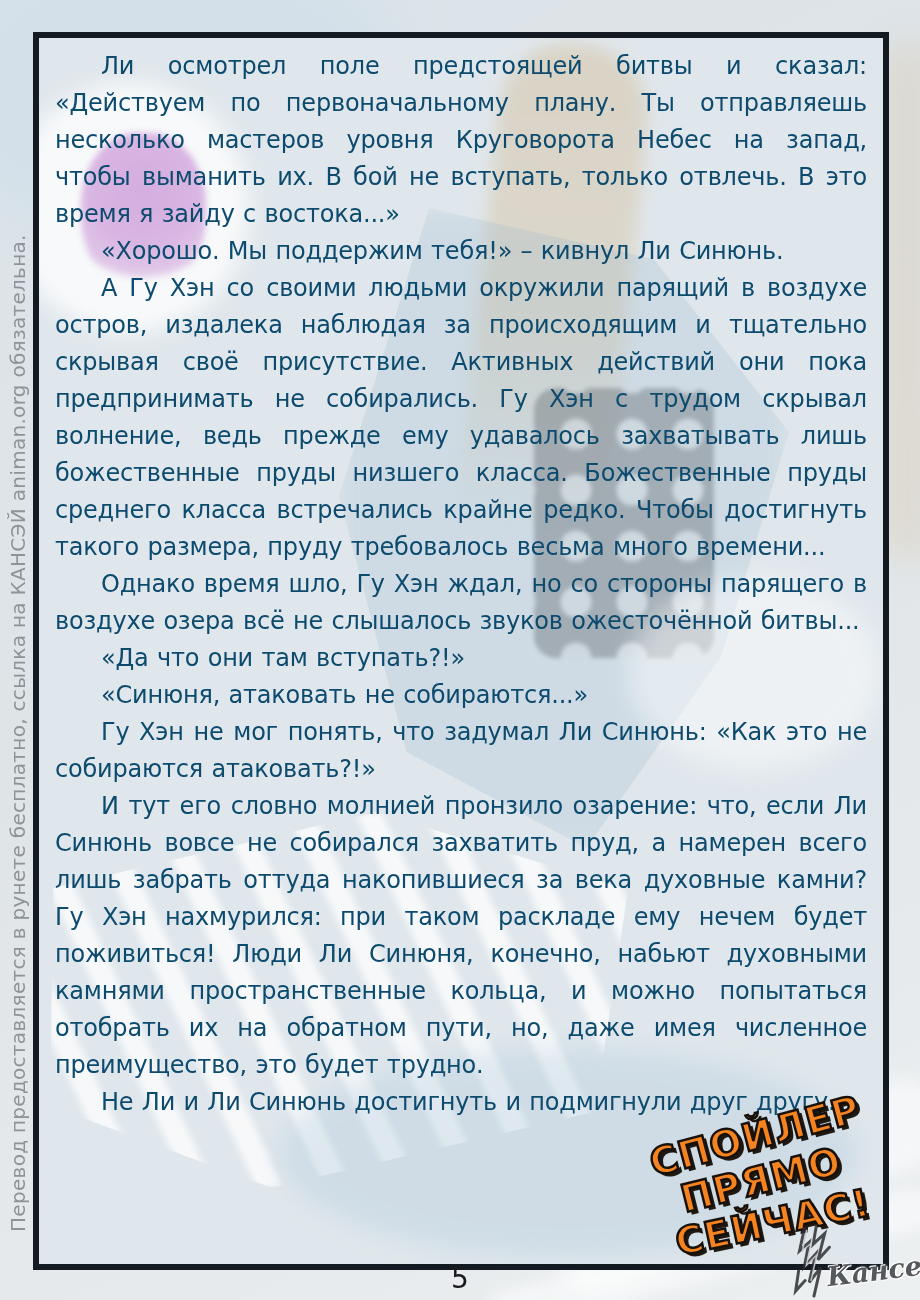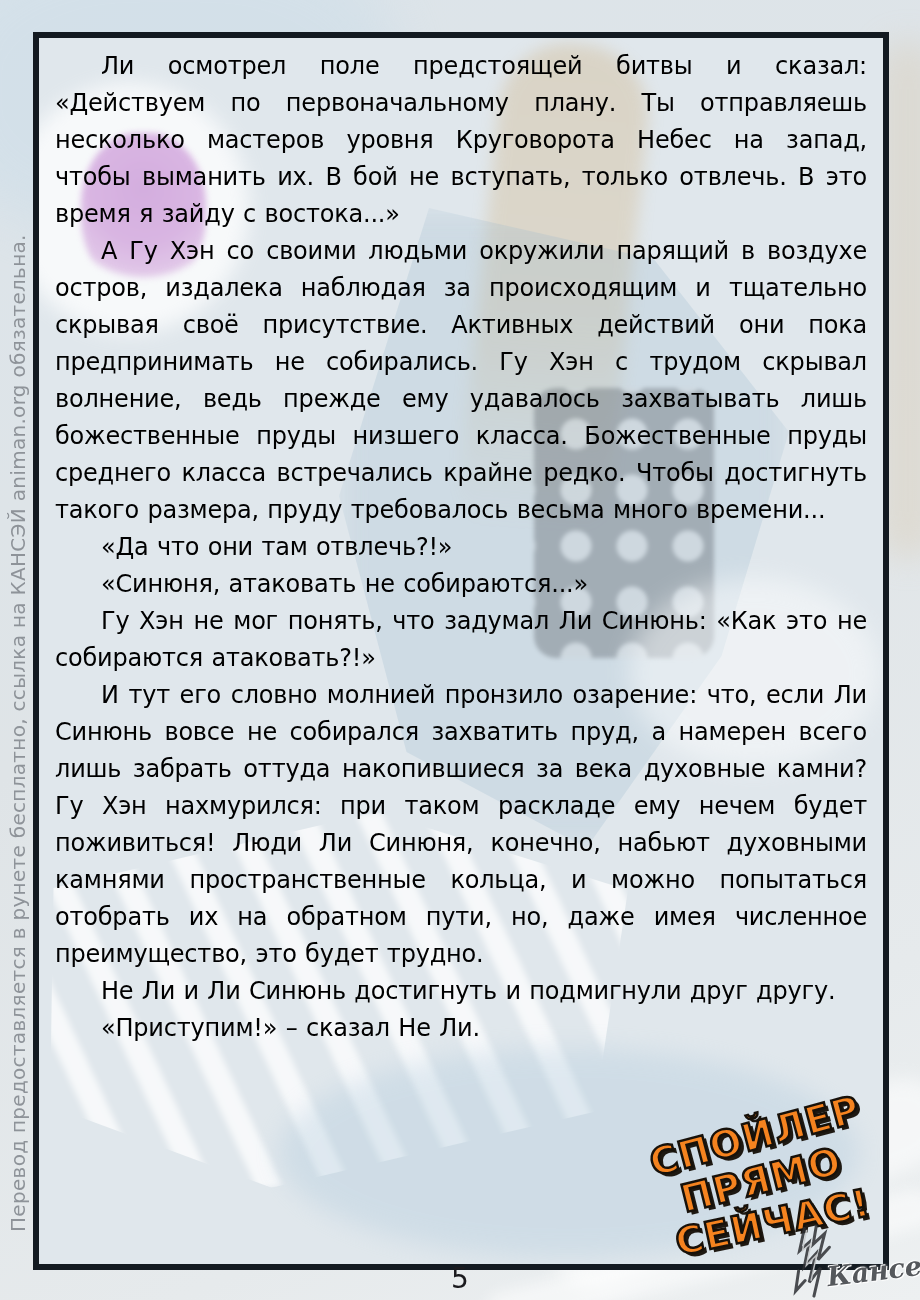--- a/index.html
+++ b/index.html
@@ -46,21 +46,21 @@
   .art-graffiti{position:absolute;left:0px;top:780px;width:600px;height:360px;opacity:.8;
     background:repeating-linear-gradient(72deg,rgba(255,255,255,.9) 0 24px,transparent 24px 62px);
     filter:blur(3px);transform:rotate(-7deg);border-radius:12px;
     clip-path:polygon(5% 10%,60% 0,100% 30%,90% 90%,35% 100%,0 70%);}
   .art-swirl{position:absolute;left:240px;top:1010px;width:580px;height:210px;background:#a9c6da;
     opacity:.3;filter:blur(12px);border-radius:50%;}
 
   
   .text-layer{
     position:absolute;inset:0;z-index:2;padding:10px 16px 0 16px;box-sizing:border-box;
-    color:#000000;font-size:24px;line-height:37px;text-align:justify;
+    color:#0c4a6e;font-size:24px;line-height:37px;text-align:justify;
     letter-spacing:-0.2px;word-spacing:1px;
   }
   .para{margin:0;text-indent:46px;}
 
   
   .stamp{
     position:absolute;right:14px;bottom:18px;z-index:3;transform:rotate(-13deg);
     text-align:center;line-height:44px;
   }
   .stamp-line{
@@ -120,27 +120,28 @@
       <div class="art-gold"></div>
       <div class="art-teal"></div>
       <div class="art-device"></div>
       <div class="art-hand"></div>
       <div class="art-graffiti"></div>
       <div class="art-swirl"></div>
     </div>
 
     <div class="text-layer">
       <p class="para">Ли осмотрел поле предстоящей битвы и сказал: «Действуем по первоначальному плану. Ты отправляешь несколько мастеров уровня Круговорота Небес на запад, чтобы выманить их. В бой не вступать, только отвлечь. В это время я зайду с востока...»</p>
+      <p class="para">«Хорошо. Мы поддержим тебя!» – кивнул Ли Синюнь.</p>
       <p class="para">А Гу Хэн со своими людьми окружили парящий в воздухе остров, издалека наблюдая за происходящим и тщательно скрывая своё присутствие. Активных действий они пока предпринимать не собирались. Гу Хэн с трудом скрывал волнение, ведь прежде ему удавалось захватывать лишь божественные пруды низшего класса. Божественные пруды среднего класса встречались крайне редко. Чтобы достигнуть такого размера, пруду требовалось весьма много времени...</p>
-      <p class="para">«Да что они там отвлечь?!»</p>
+      <p class="para">Однако время шло, Гу Хэн ждал, но со стороны парящего в воздухе озера всё не слышалось звуков ожесточённой битвы...</p>
+      <p class="para">«Да что они там вступать?!»</p>
       <p class="para">«Синюня, атаковать не собираются...»</p>
       <p class="para">Гу Хэн не мог понять, что задумал Ли Синюнь: «Как это не собираются атаковать?!»</p>
       <p class="para">И тут его словно молнией пронзило озарение: что, если Ли Синюнь вовсе не собирался захватить пруд, а намерен всего лишь забрать оттуда накопившиеся за века духовные камни? Гу Хэн нахмурился: при таком раскладе ему нечем будет поживиться! Люди Ли Синюня, конечно, набьют духовными камнями пространственные кольца, и можно попытаться отобрать их на обратном пути, но, даже имея численное преимущество, это будет трудно.</p>
       <p class="para">Не Ли и Ли Синюнь достигнуть и подмигнули друг другу.</p>
-      <p class="para">«Приступим!» – сказал Не Ли.</p>
     </div>
 
     <div class="stamp">
       <span class="stamp-line">СПОЙЛЕР</span>
       <span class="stamp-line">ПРЯМО</span>
       <span class="stamp-line">СЕЙЧАС!</span>
     </div>
   </div>
 
   <div class="page-number">5</div>

